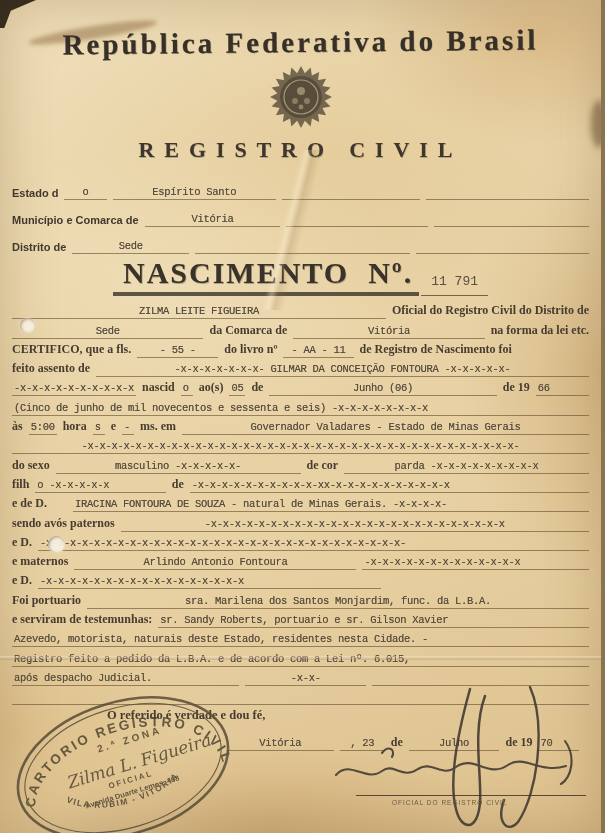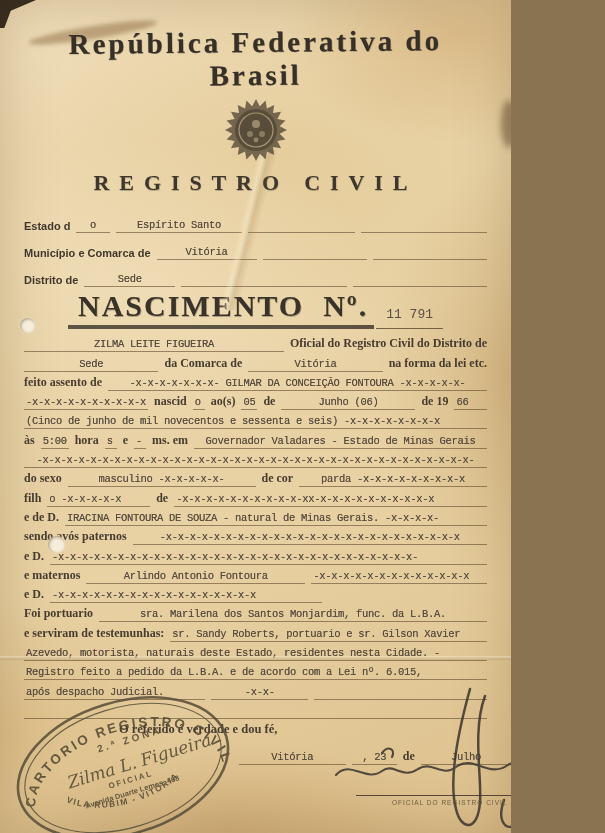--- a/index.html
+++ b/index.html
@@ -1,18 +1,18 @@
 <!DOCTYPE html>
 <html><head>
 <meta charset="utf-8">
 <style>
   html,body{margin:0;padding:0;background:#8a7350;}
   .sheet{
-    position:relative;width:511px;height:833px;overflow:hidden;box-sizing:border-box;
-    padding:0 24px;
+    position:relative;width:601px;height:833px;overflow:hidden;box-sizing:border-box;
+    padding:0 12px;
     font-family:"Liberation Serif",serif;
     background:
       radial-gradient(ellipse 260px 160px at 90% 4%, rgba(198,150,88,.42), transparent 70%),
       radial-gradient(ellipse 200px 300px at 100% 45%, rgba(175,128,66,.30), transparent 70%),
       radial-gradient(ellipse 300px 120px at 45% 99%, rgba(170,122,62,.28), transparent 70%),
       radial-gradient(ellipse 240px 200px at 2% 88%, rgba(205,165,100,.30), transparent 70%),
       radial-gradient(ellipse 320px 220px at 30% 35%, rgba(248,236,205,.35), transparent 70%),
       radial-gradient(ellipse 420px 260px at 55% 18%, rgba(215,175,108,.25), transparent 70%),
       linear-gradient(160deg,#efdfba 0%,#e9d4a8 35%,#e8d1a3 60%,#ddc08d 100%);
     box-shadow:inset 0 0 55px rgba(120,85,40,.30);
@@ -129,20 +129,27 @@
         <span class="typed" style="flex: 1.15 1 0%; text-align: center;">ZILMA LEITE FIGUEIRA</span>
         <span class="plabel">Oficial do Registro Civil do Distrito de</span>
       </div>
       <div class="bline">
         <span class="typed" style="flex: 0.9 1 0%; text-align: center;">Sede</span>
         <span class="plabel">da Comarca de</span>
         <span class="typed" style="flex: 0.9 1 0%; text-align: center;">Vitória</span>
         <span class="plabel">na forma da lei etc.</span>
       </div>
       <div class="bline">
+        <span class="plabel">CERTIFICO, que a fls.</span>
+        <span class="typed" style="flex: 0.35 1 0%; text-align: center;">- 55 -</span>
+        <span class="plabel">do livro nº</span>
+        <span class="typed" style="flex: 0.3 1 0%; text-align: center;">- AA - 11</span>
+        <span class="plabel">de Registro de Nascimento foi</span>
+      </div>
+      <div class="bline">
         <span class="plabel">feito assento de</span>
         <span class="typed" style="flex: 1 1 0%; text-align: center;">-x-x-x-x-x-x-x- GILMAR DA CONCEIÇÃO FONTOURA -x-x-x-x-x-</span>
       </div>
       <div class="bline">
         <span class="typed">-x-x-x-x-x-x-x-x-x-x</span>
         <span class="plabel">nascid</span>
         <span class="typed">o</span>
         <span class="plabel">ao(s)</span>
         <span class="typed">05</span>
         <span class="plabel">de</span>
@@ -173,21 +180,21 @@
         <span class="typed" style="flex: 1 1 0%; text-align: center;">parda  -x-x-x-x-x-x-x-x-x</span>
       </div>
       <div class="bline">
         <span class="plabel">filh</span>
         <span class="typed" style="flex: 0.32 1 0%;">o  -x-x-x-x-x</span>
         <span class="plabel">de</span>
         <span class="typed" style="flex: 1 1 0%;">-x-x-x-x-x-x-x-x-x-x-xx-x-x-x-x-x-x-x-x-x-x</span>
       </div>
       <div class="bline">
         <span class="plabel">e de D.</span>
-        <span class="typed" style="flex: 1 1 0%;">IRACINA FONTOURA DE SOUZA - natural de Minas Gerais. -x-x-x-x-</span>
+        <span class="typed" style="flex: 1 1 0%; margin-left: 20px;">IRACINA FONTOURA DE SOUZA - natural de Minas Gerais. -x-x-x-x-</span>
       </div>
       <div class="bline">
         <span class="plabel">sendo avós paternos</span>
         <span class="typed" style="flex: 1 1 0%; text-align: center;">-x-x-x-x-x-x-x-x-x-x-x-x-x-x-x-x-x-x-x-x-x-x-x-x-x</span>
       </div>
       <div class="bline">
         <span class="plabel">e D.</span>
         <span class="typed" style="flex: 1 1 0%;">-x-x-x-x-x-x-x-x-x-x-x-x-x-x-x-x-x-x-x-x-x-x-x-x-x-x-x-x-x-x-</span>
       </div>
       <div class="bline">

